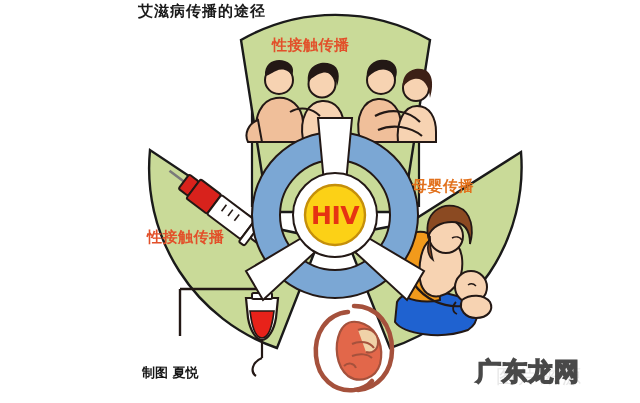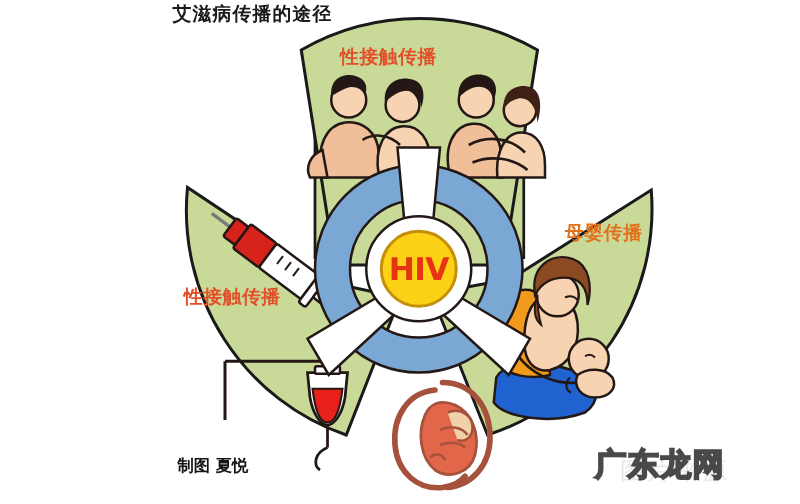--- a/index.html
+++ b/index.html
@@ -77,21 +77,21 @@
   .wedge-label {
     position: absolute;
     font-family: Liberation Serif, serif;
     font-weight: bold;
     font-size: 15px;
     letter-spacing: 0.5px;
     white-space: nowrap;
     z-index: 35;
   }
   .label-sex    { left: 272px; top: 36px; color: #e2502a; }
-  .label-mother { left: 412px; top: 177px; color: #e2711c; margin-left: 40px; }
+  .label-mother { left: 412px; top: 177px; color: #e2711c; }
   .label-blood  { left: 147px; top: 228px; color: #e2502a; }
 
   .hiv-text {
     font-family: "DejaVu Sans", "Liberation Sans", sans-serif;
     font-weight: bold;
     font-size: 25px;
     fill: #e63312;
     letter-spacing: -0.5px;
   }
 </style>

